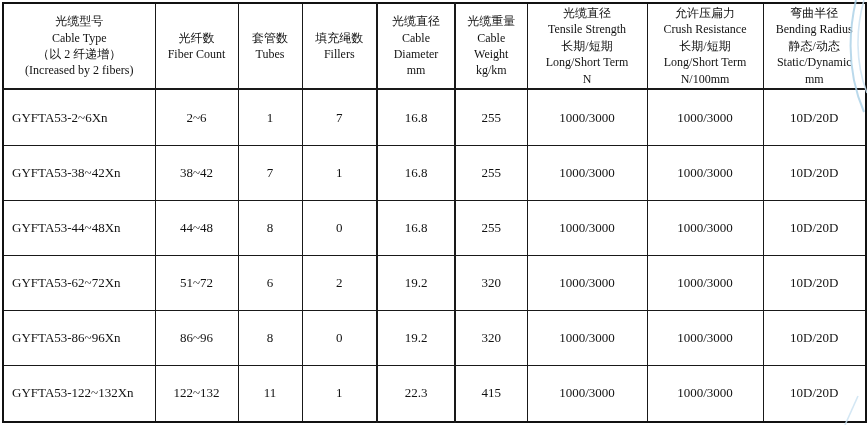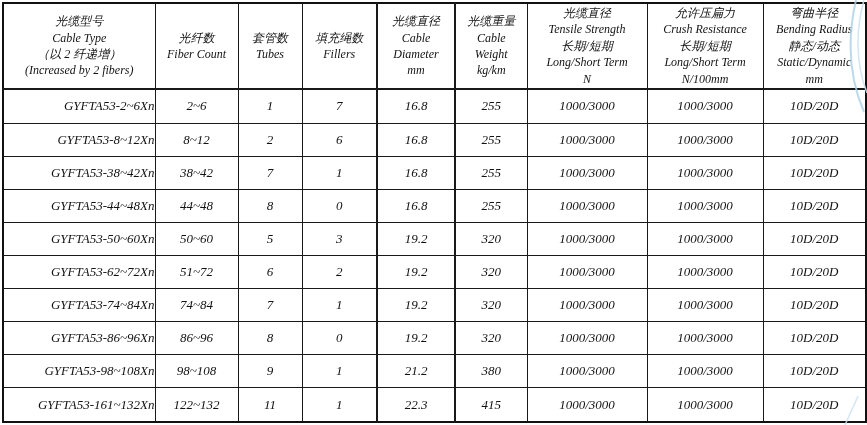--- a/index.html
+++ b/index.html
@@ -13,21 +13,20 @@
   .page {
     position: absolute; inset: 0;
     padding: 2px;
     box-sizing: border-box;
   }
   table.spec {
     border-collapse: collapse;
     table-layout: fixed;
     width: 863px; height: 421px;
     border: 2px solid #111111;
-    font-style: italic;
   }
   th, td {
     border: 1px solid #191919;
     color: #121212;
     text-align: center;
     vertical-align: middle;
     overflow: hidden;
     padding: 0;
   }
   thead th {
@@ -36,21 +35,21 @@
     line-height: 16.4px;
     white-space: pre-line;
     height: 84px;
     border-bottom-width: 2px;
   }
   tbody td {
     font-size: 13px;
     line-height: 14px;
   }
   tbody td.left {
-    text-align: right;
+    text-align: left;
     padding-left: 8px;
   }
   
   th:nth-child(5), td:nth-child(5) {
     border-left-width: 2px;
     border-right-width: 2px;
   }
   .watermark {
     position: absolute;
     top: 0; right: 0;
@@ -117,31 +116,20 @@
           <td>2~6</td>
           <td>1</td>
           <td>7</td>
           <td>16.8</td>
           <td>255</td>
           <td>1000/3000</td>
           <td>1000/3000</td>
           <td>10D/20D</td>
         </tr>
         <tr>
-          <td class="left">GYFTA53-8~12Xn</td>
-          <td>8~12</td>
-          <td>2</td>
-          <td>6</td>
-          <td>16.8</td>
-          <td>255</td>
-          <td>1000/3000</td>
-          <td>1000/3000</td>
-          <td>10D/20D</td>
-        </tr>
-        <tr>
           <td class="left">GYFTA53-38~42Xn</td>
           <td>38~42</td>
           <td>7</td>
           <td>1</td>
           <td>16.8</td>
           <td>255</td>
           <td>1000/3000</td>
           <td>1000/3000</td>
           <td>10D/20D</td>
         </tr>
@@ -150,76 +138,43 @@
           <td>44~48</td>
           <td>8</td>
           <td>0</td>
           <td>16.8</td>
           <td>255</td>
           <td>1000/3000</td>
           <td>1000/3000</td>
           <td>10D/20D</td>
         </tr>
         <tr>
-          <td class="left">GYFTA53-50~60Xn</td>
-          <td>50~60</td>
-          <td>5</td>
-          <td>3</td>
-          <td>19.2</td>
-          <td>320</td>
-          <td>1000/3000</td>
-          <td>1000/3000</td>
-          <td>10D/20D</td>
-        </tr>
-        <tr>
           <td class="left">GYFTA53-62~72Xn</td>
           <td>51~72</td>
           <td>6</td>
           <td>2</td>
-          <td>19.2</td>
-          <td>320</td>
-          <td>1000/3000</td>
-          <td>1000/3000</td>
-          <td>10D/20D</td>
-        </tr>
-        <tr>
-          <td class="left">GYFTA53-74~84Xn</td>
-          <td>74~84</td>
-          <td>7</td>
-          <td>1</td>
           <td>19.2</td>
           <td>320</td>
           <td>1000/3000</td>
           <td>1000/3000</td>
           <td>10D/20D</td>
         </tr>
         <tr>
           <td class="left">GYFTA53-86~96Xn</td>
           <td>86~96</td>
           <td>8</td>
           <td>0</td>
           <td>19.2</td>
           <td>320</td>
           <td>1000/3000</td>
           <td>1000/3000</td>
           <td>10D/20D</td>
         </tr>
         <tr>
-          <td class="left">GYFTA53-98~108Xn</td>
-          <td>98~108</td>
-          <td>9</td>
-          <td>1</td>
-          <td>21.2</td>
-          <td>380</td>
-          <td>1000/3000</td>
-          <td>1000/3000</td>
-          <td>10D/20D</td>
-        </tr>
-        <tr>
-          <td class="left">GYFTA53-161~132Xn</td>
+          <td class="left">GYFTA53-122~132Xn</td>
           <td>122~132</td>
           <td>11</td>
           <td>1</td>
           <td>22.3</td>
           <td>415</td>
           <td>1000/3000</td>
           <td>1000/3000</td>
           <td>10D/20D</td>
         </tr>
       </tbody>

